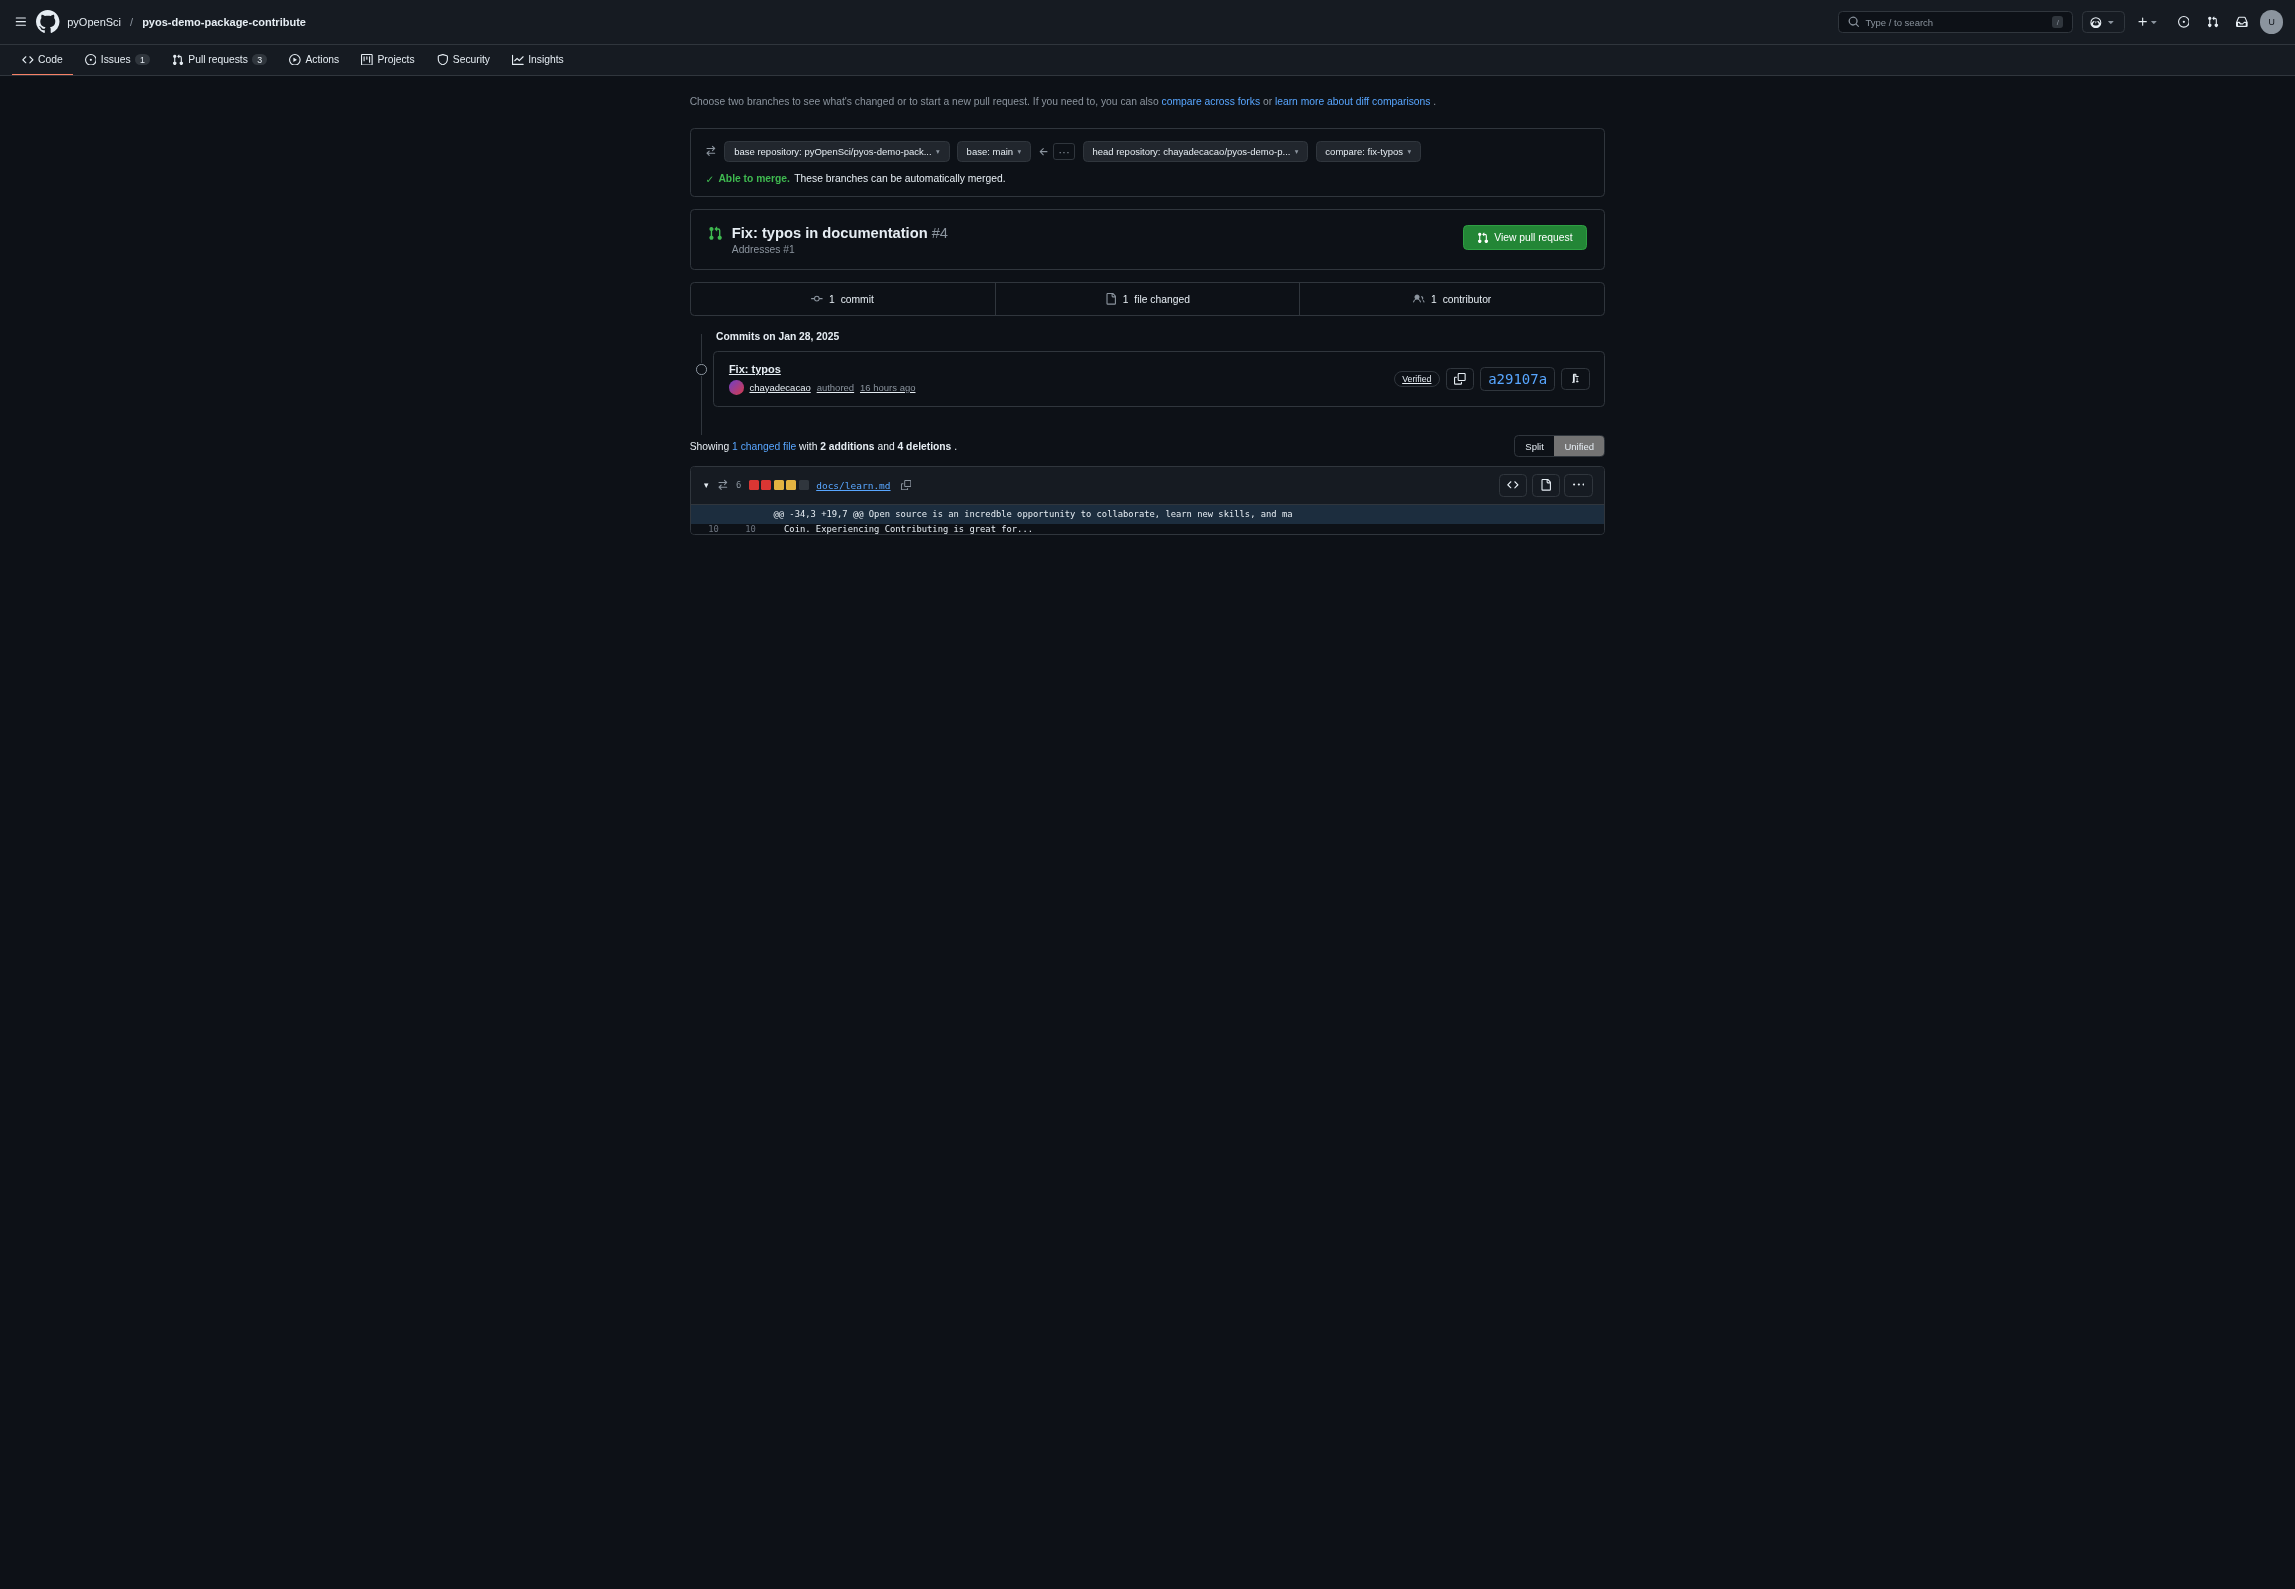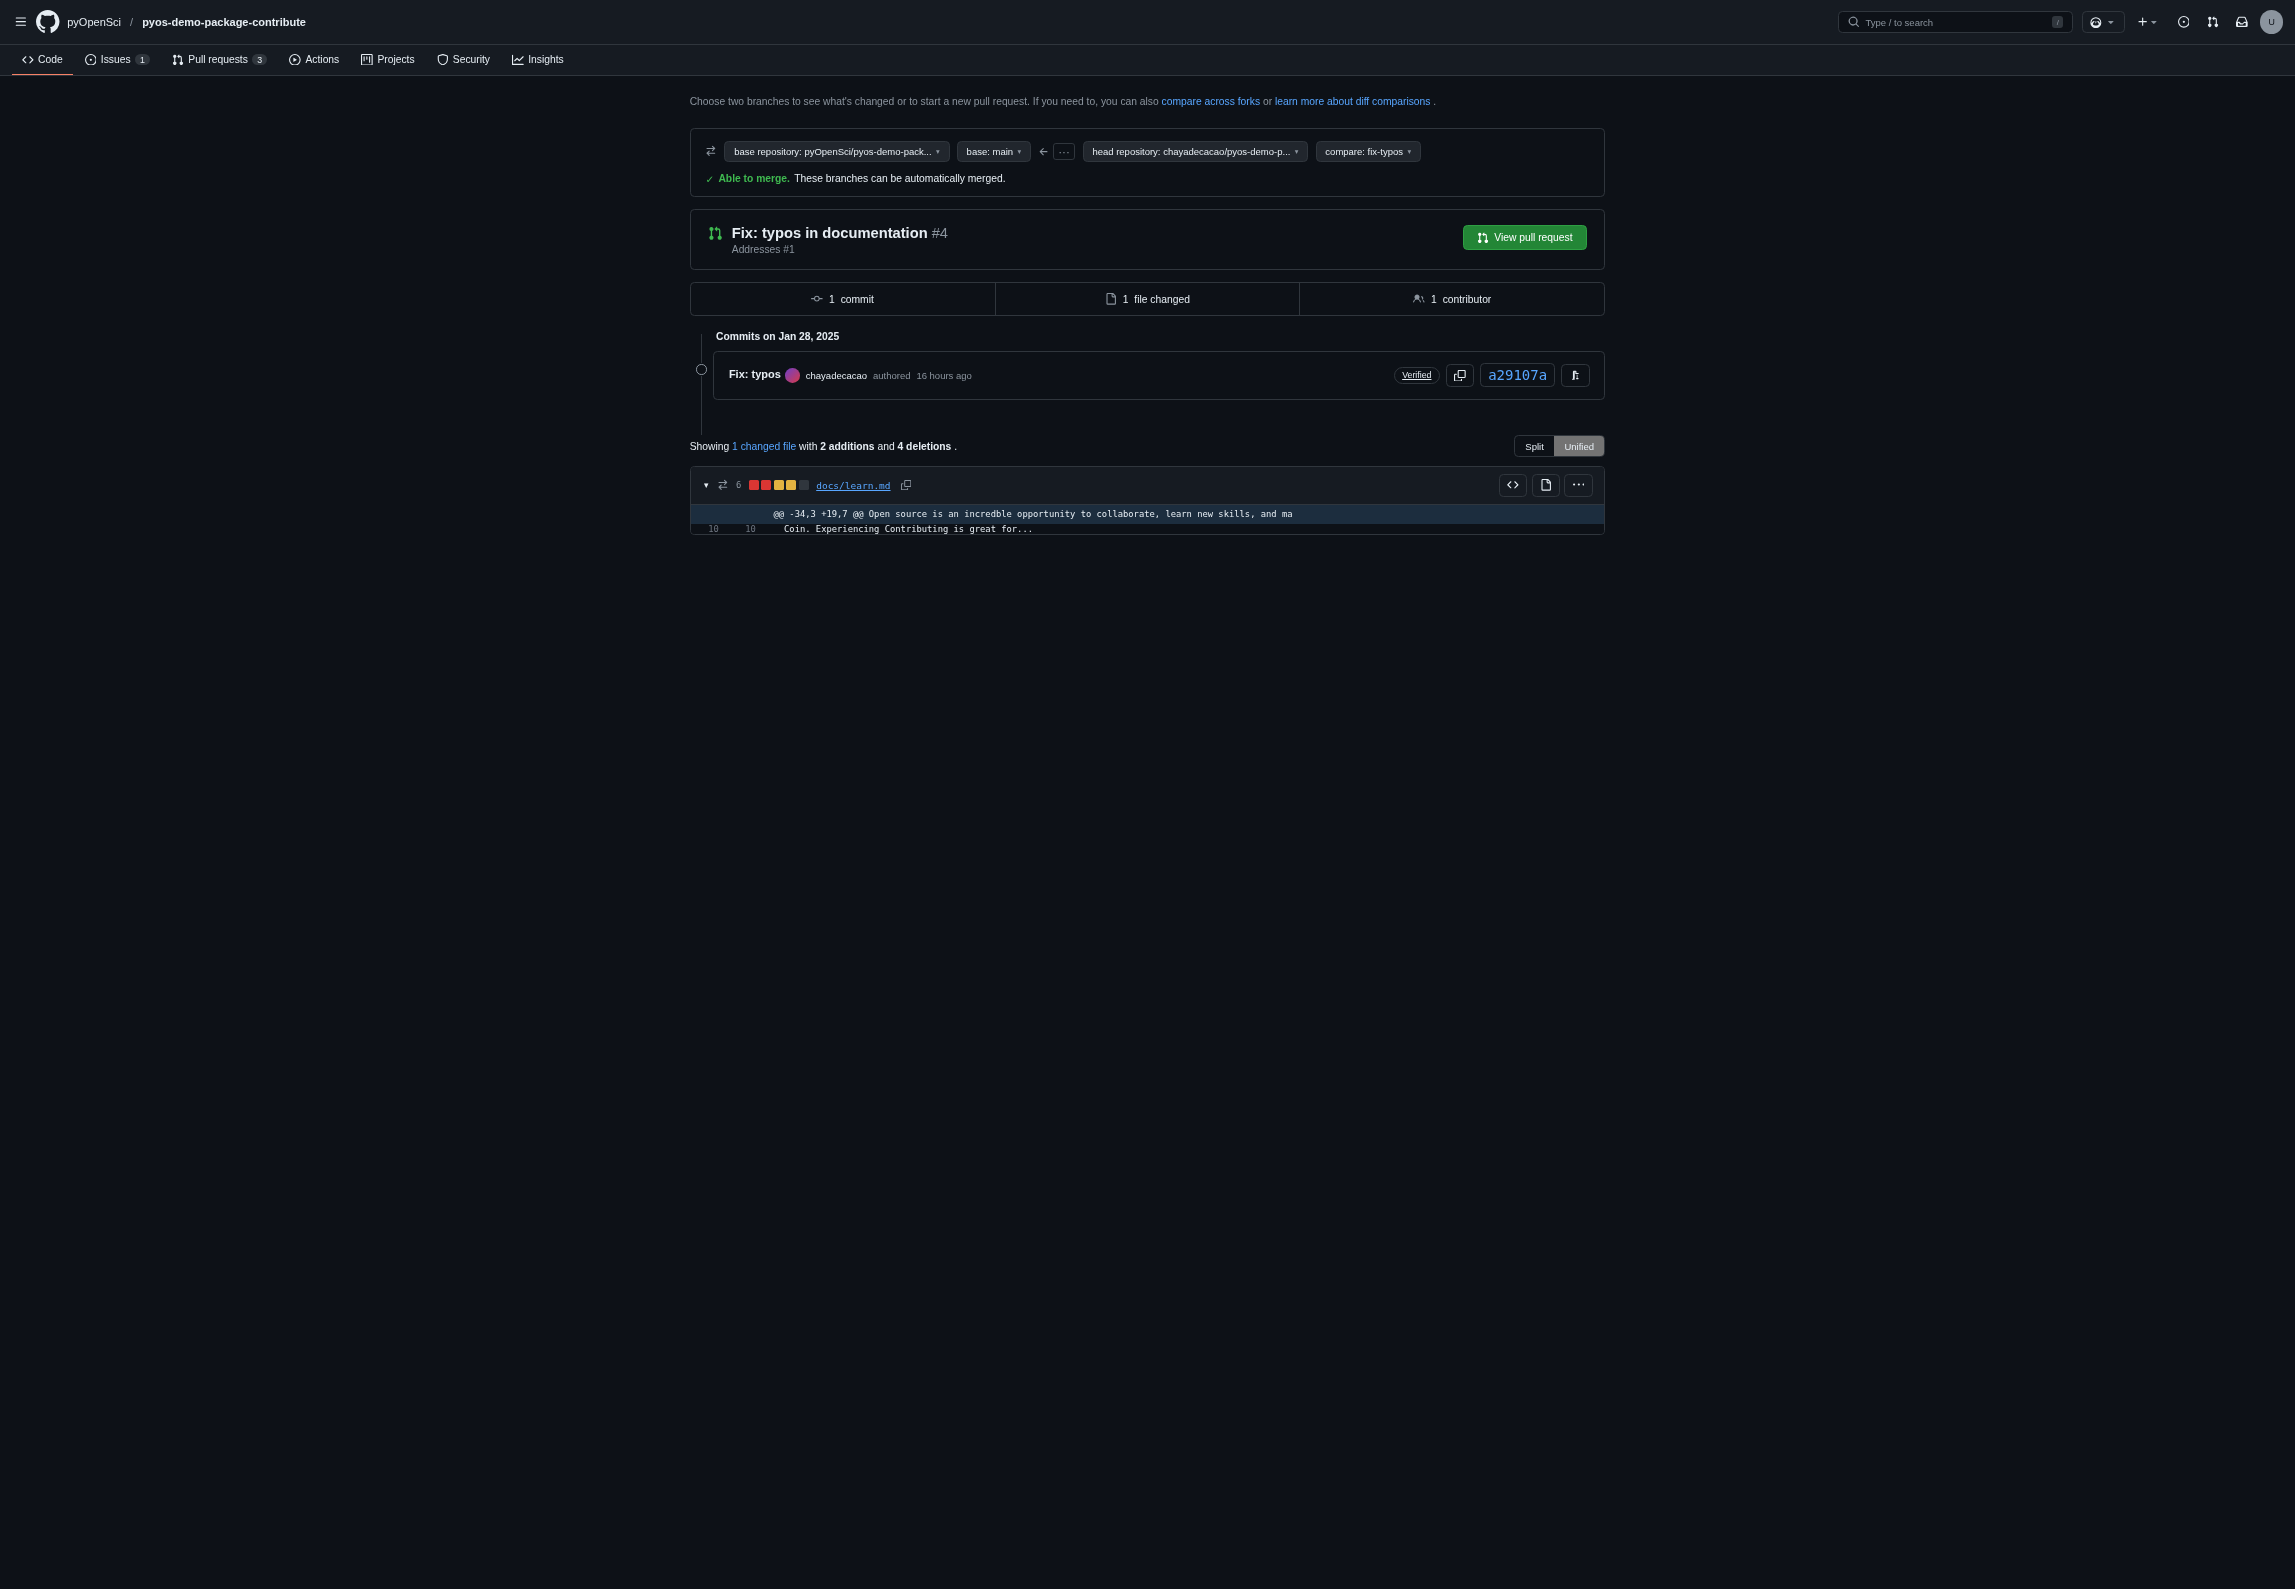--- a/index.html
+++ b/index.html
@@ -306,22 +306,23 @@
       border-radius: 4.4px;
       padding: 11.7px 14.7px;
       margin-bottom: 11.7px;
       display: flex;
       align-items: center;
       justify-content: space-between;
       gap: 8.8px;
     }
     .commit-card-left {
       display: flex;
-      flex-direction: row;
+      flex-direction: column;
       gap: 4.4px;
+      text-decoration: underline;
     }
     .commit-title {
       font-size: 11px;
       font-weight: 600;
       color: #e6edf3;
     }
     .commit-meta {
       display: flex;
       align-items: center;
       gap: 5.9px;

